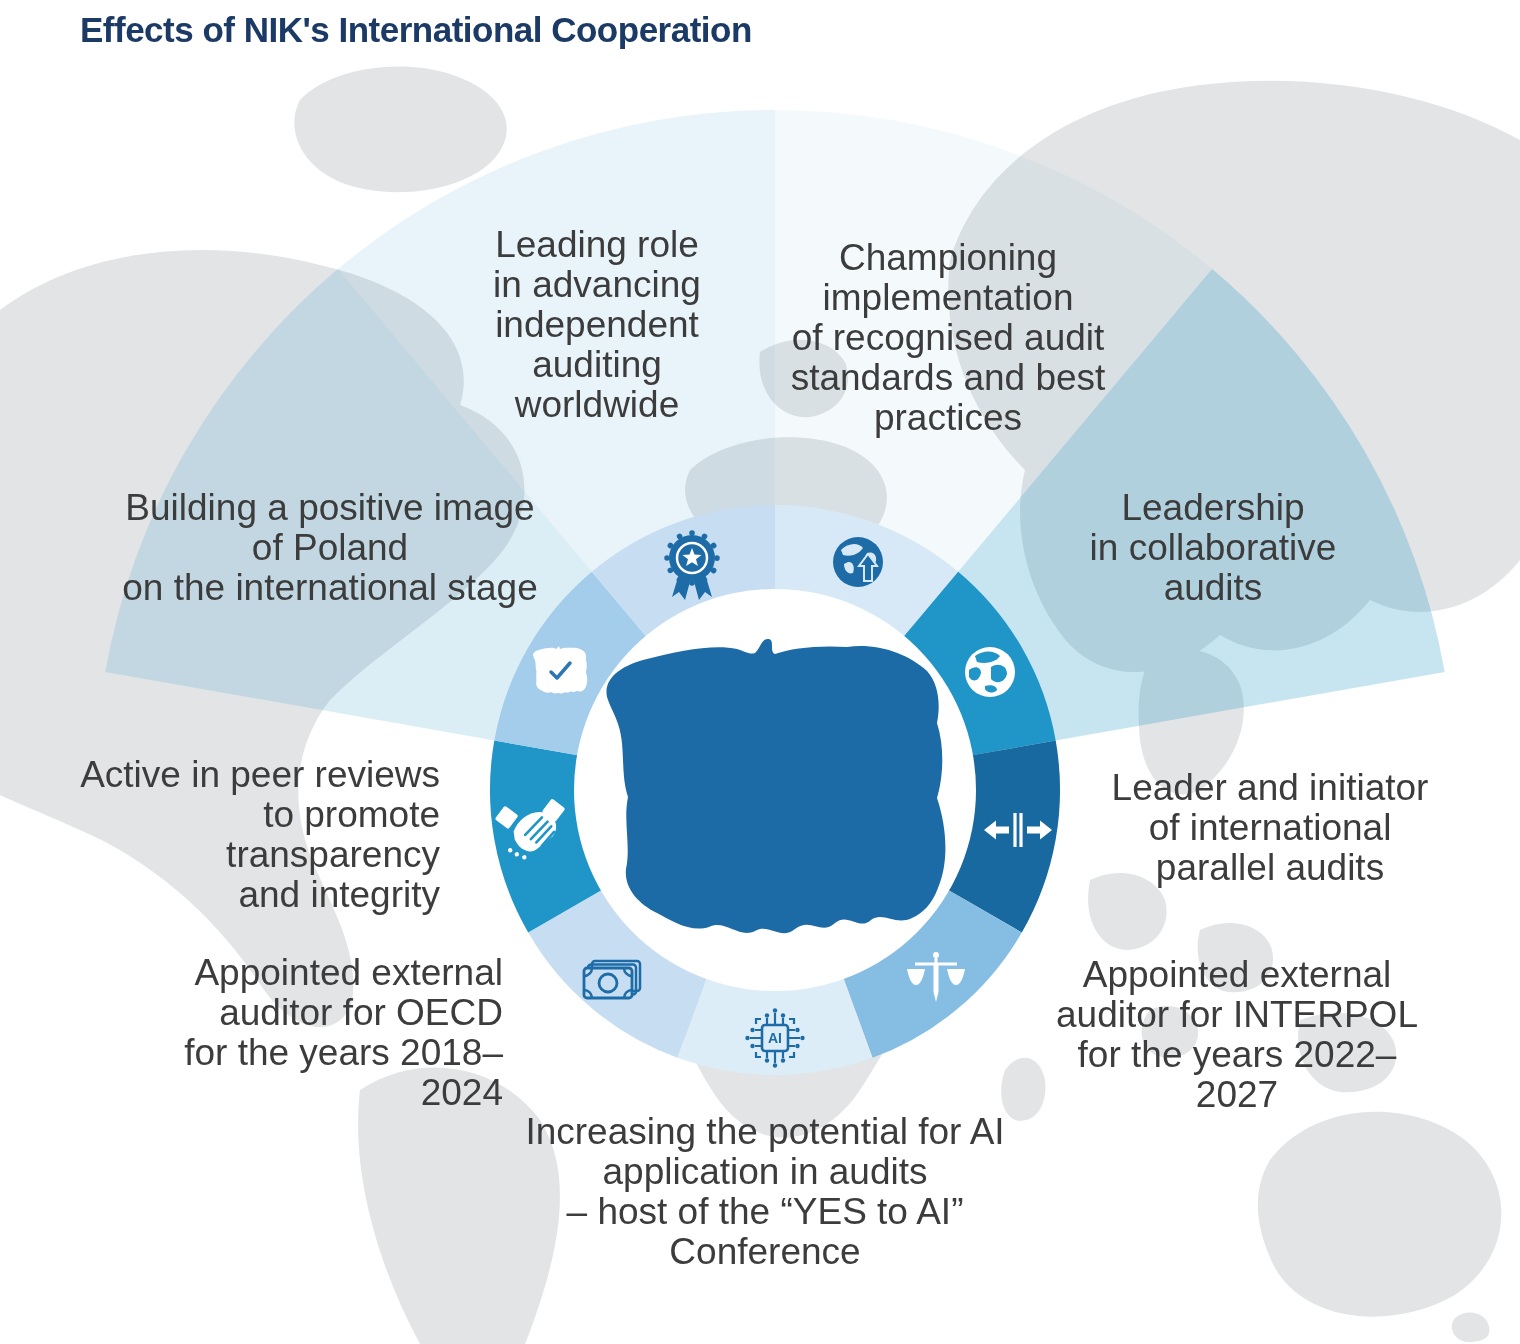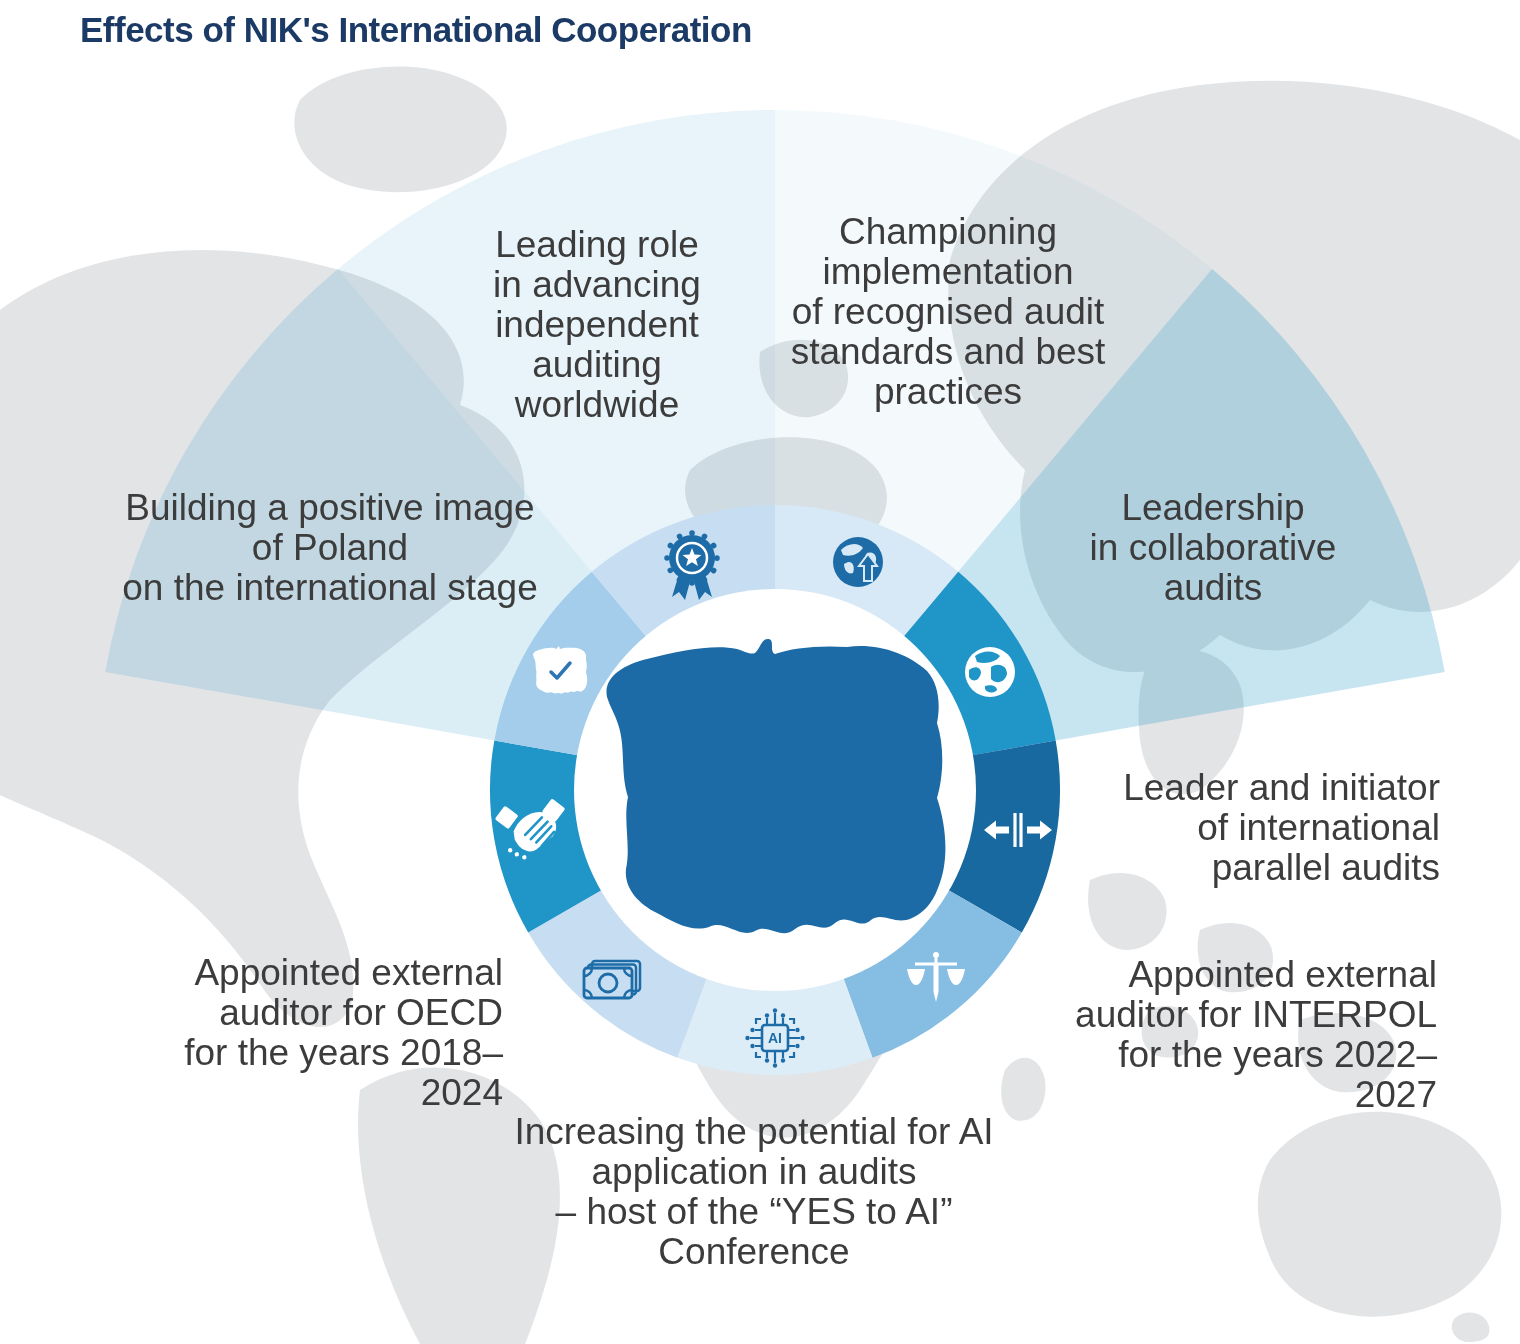--- a/index.html
+++ b/index.html
@@ -26,21 +26,21 @@
   .poland{fill:var(--poland-map-blue);}
   .stroke-icon{stroke:var(--icon-dark-blue);fill:none;}
   .fing{stroke:var(--segment-bright-blue);fill:none;stroke-linecap:round;}
 
   .page-title{position:absolute;left:68px;top:10px;
     font-size:35px;font-weight:700;color:var(--title-navy);letter-spacing:-0.5px;margin-left:12px;}
 
   .label{position:absolute;white-space:pre-line;color:var(--body-text);
     font-size:37px;line-height:40px;}
   .al-c{text-align:center;}
-  .al-l{text-align:right;}
+  .al-l{text-align:center;}
   .al-r{text-align:right;}
 
   .ai-text{font-family:"Liberation Sans",sans-serif;font-weight:700;font-size:14px;
     fill:var(--icon-dark-blue);text-anchor:middle;}
 </style>
 </head>
 <body>
 
 <div id="stage">
 
@@ -182,36 +182,39 @@
     </g>
   </svg>
 
   <div class="page-title">Effects of NIK's International Cooperation</div>
 
   <div class="label al-c" style="left:427px;top:225px;width:340px;">Leading role
 in advancing
 independent
 auditing
 worldwide</div>
-  <div class="label al-c" style="left:768px;top:212px;width:360px;">Championing
+  <div class="label al-c" style="left:768px;top:238px;width:360px;">Championing
 implementation
 of recognised audit
 standards and best
 practices</div>
   <div class="label al-c" style="left:1038px;top:488px;width:350px;">Leadership
 in collaborative
 audits</div>
   <div class="label al-l" style="left:1100px;top:768px;width:340px;">Leader and initiator
 of international
 parallel audits</div>
   <div class="label al-l" style="left:1037px;top:955px;width:400px;">Appointed external
 auditor for INTERPOL
 for the years 2022–2027</div>
-  <div class="label al-c" style="left:464px;top:1112px;width:580px;">Increasing the potential for AI
+  <div class="label al-c" style="left:475px;top:1112px;width:580px;">Increasing the potential for AI
 application in audits
 – host of the “YES to AI” Conference</div>
   <div class="label al-r" style="left:123px;top:953px;width:380px;">Appointed external
 auditor for OECD
 for the years 2018–2024</div>
+  <div class="label al-r" style="left:60px;top:755px;width:380px;">Active in peer reviews
+to promote transparency
+and integrity</div>
   <div class="label al-c" style="left:120px;top:488px;width:420px;">Building a positive image
 of Poland
 on the international stage</div>
 </div>
 
 </body></html>

